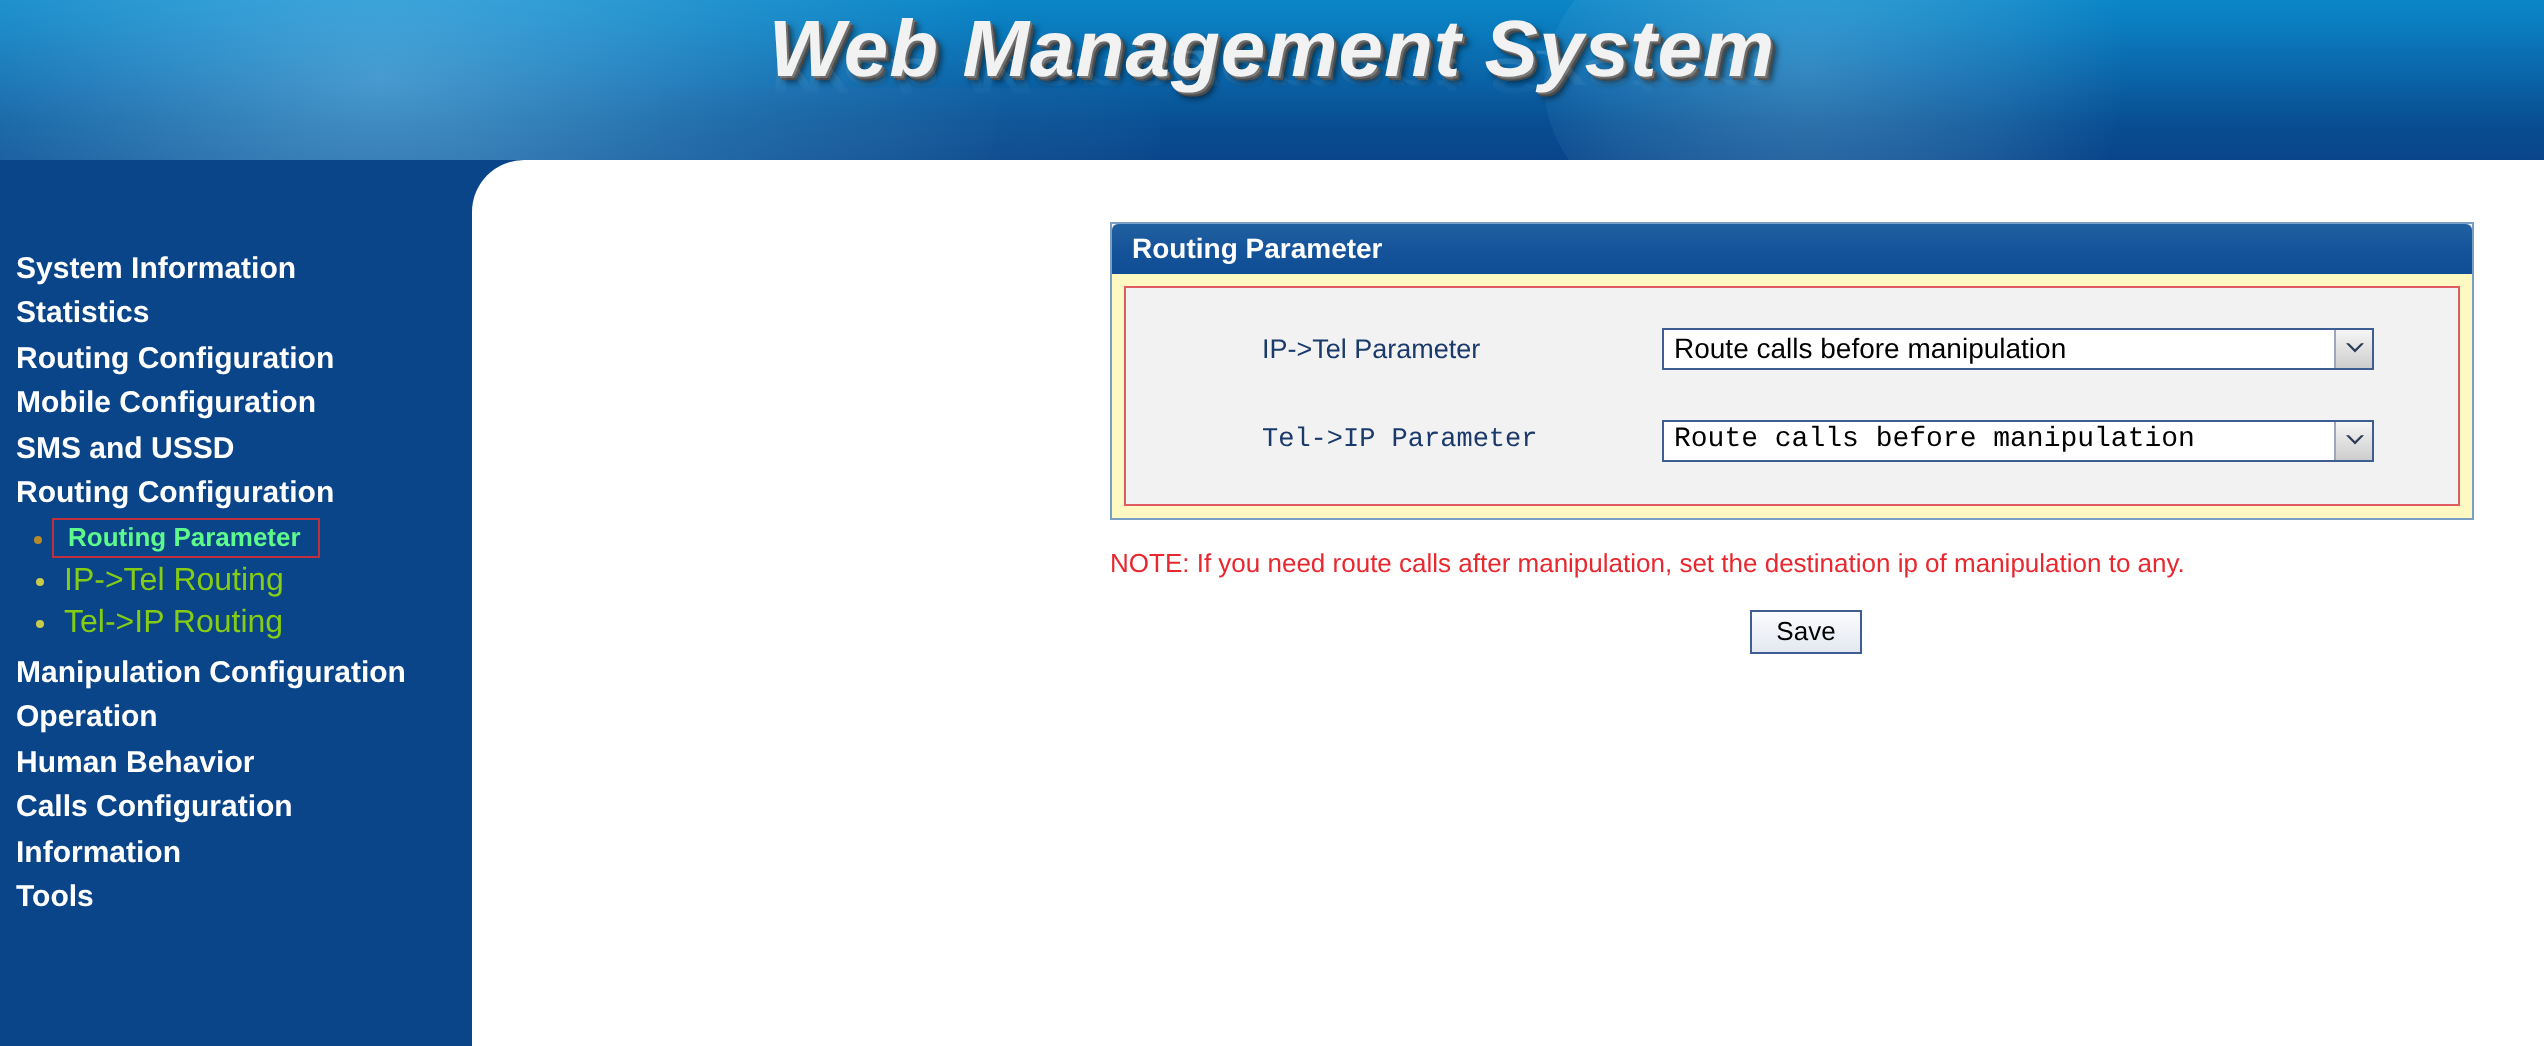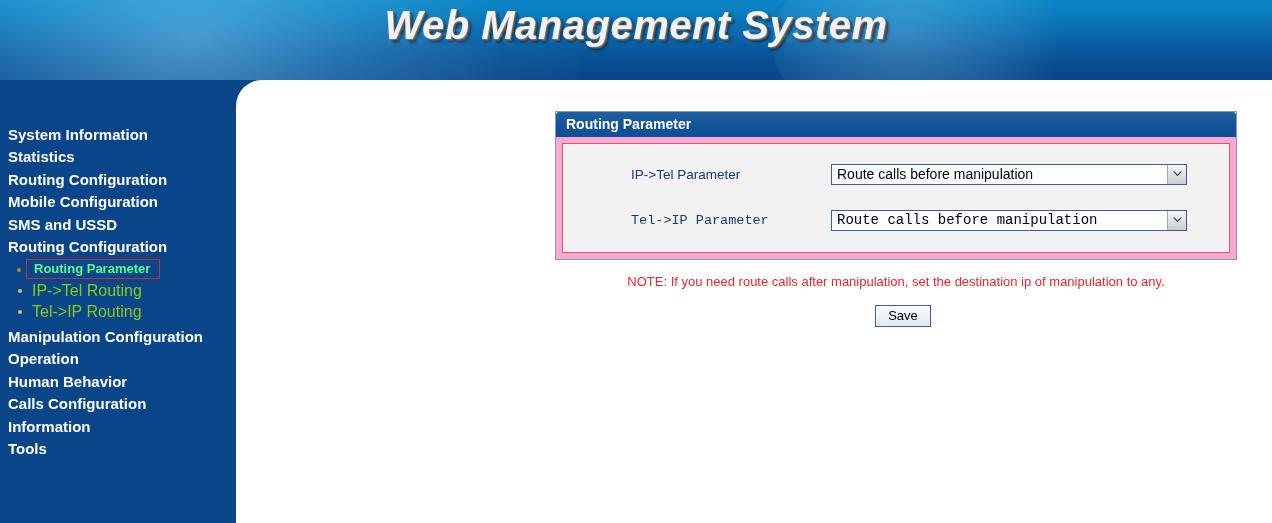--- a/index.html
+++ b/index.html
@@ -195,21 +195,21 @@
     background: linear-gradient(to bottom, #20619f 0%, #14529a 55%, #0f4d95 100%);
     color: #ffffff;
     font-size: 14px;
     font-weight: bold;
     line-height: 25px;
     padding-left: 10px;
     border-top-left-radius: 3px;
     border-top-right-radius: 3px;
   }
   .panel-body {
-    background: #f9a8d4;
+    background: #fef9c3;
     padding: 6px;
   }
   .panel-inner {
     border: 1px solid #e05a62;
     background: #f2f2f2;
     padding: 14px 0 16px 0;
   }
   .form-row {
     display: flex;
     align-items: center;
@@ -253,21 +253,21 @@
     align-items: center;
     justify-content: center;
   }
   .select-arrow svg { display: block; }
 
   
   .note {
     position: absolute;
     left: 555px; top: 274px;
     width: 682px;
-    text-align: center;
+    text-align: left;
     font-size: 13px;
     color: #e8272f;
     white-space: nowrap;
   }
   .save-wrap {
     position: absolute;
     left: 562px; top: 305px;
     width: 682px;
     text-align: center;
   }

